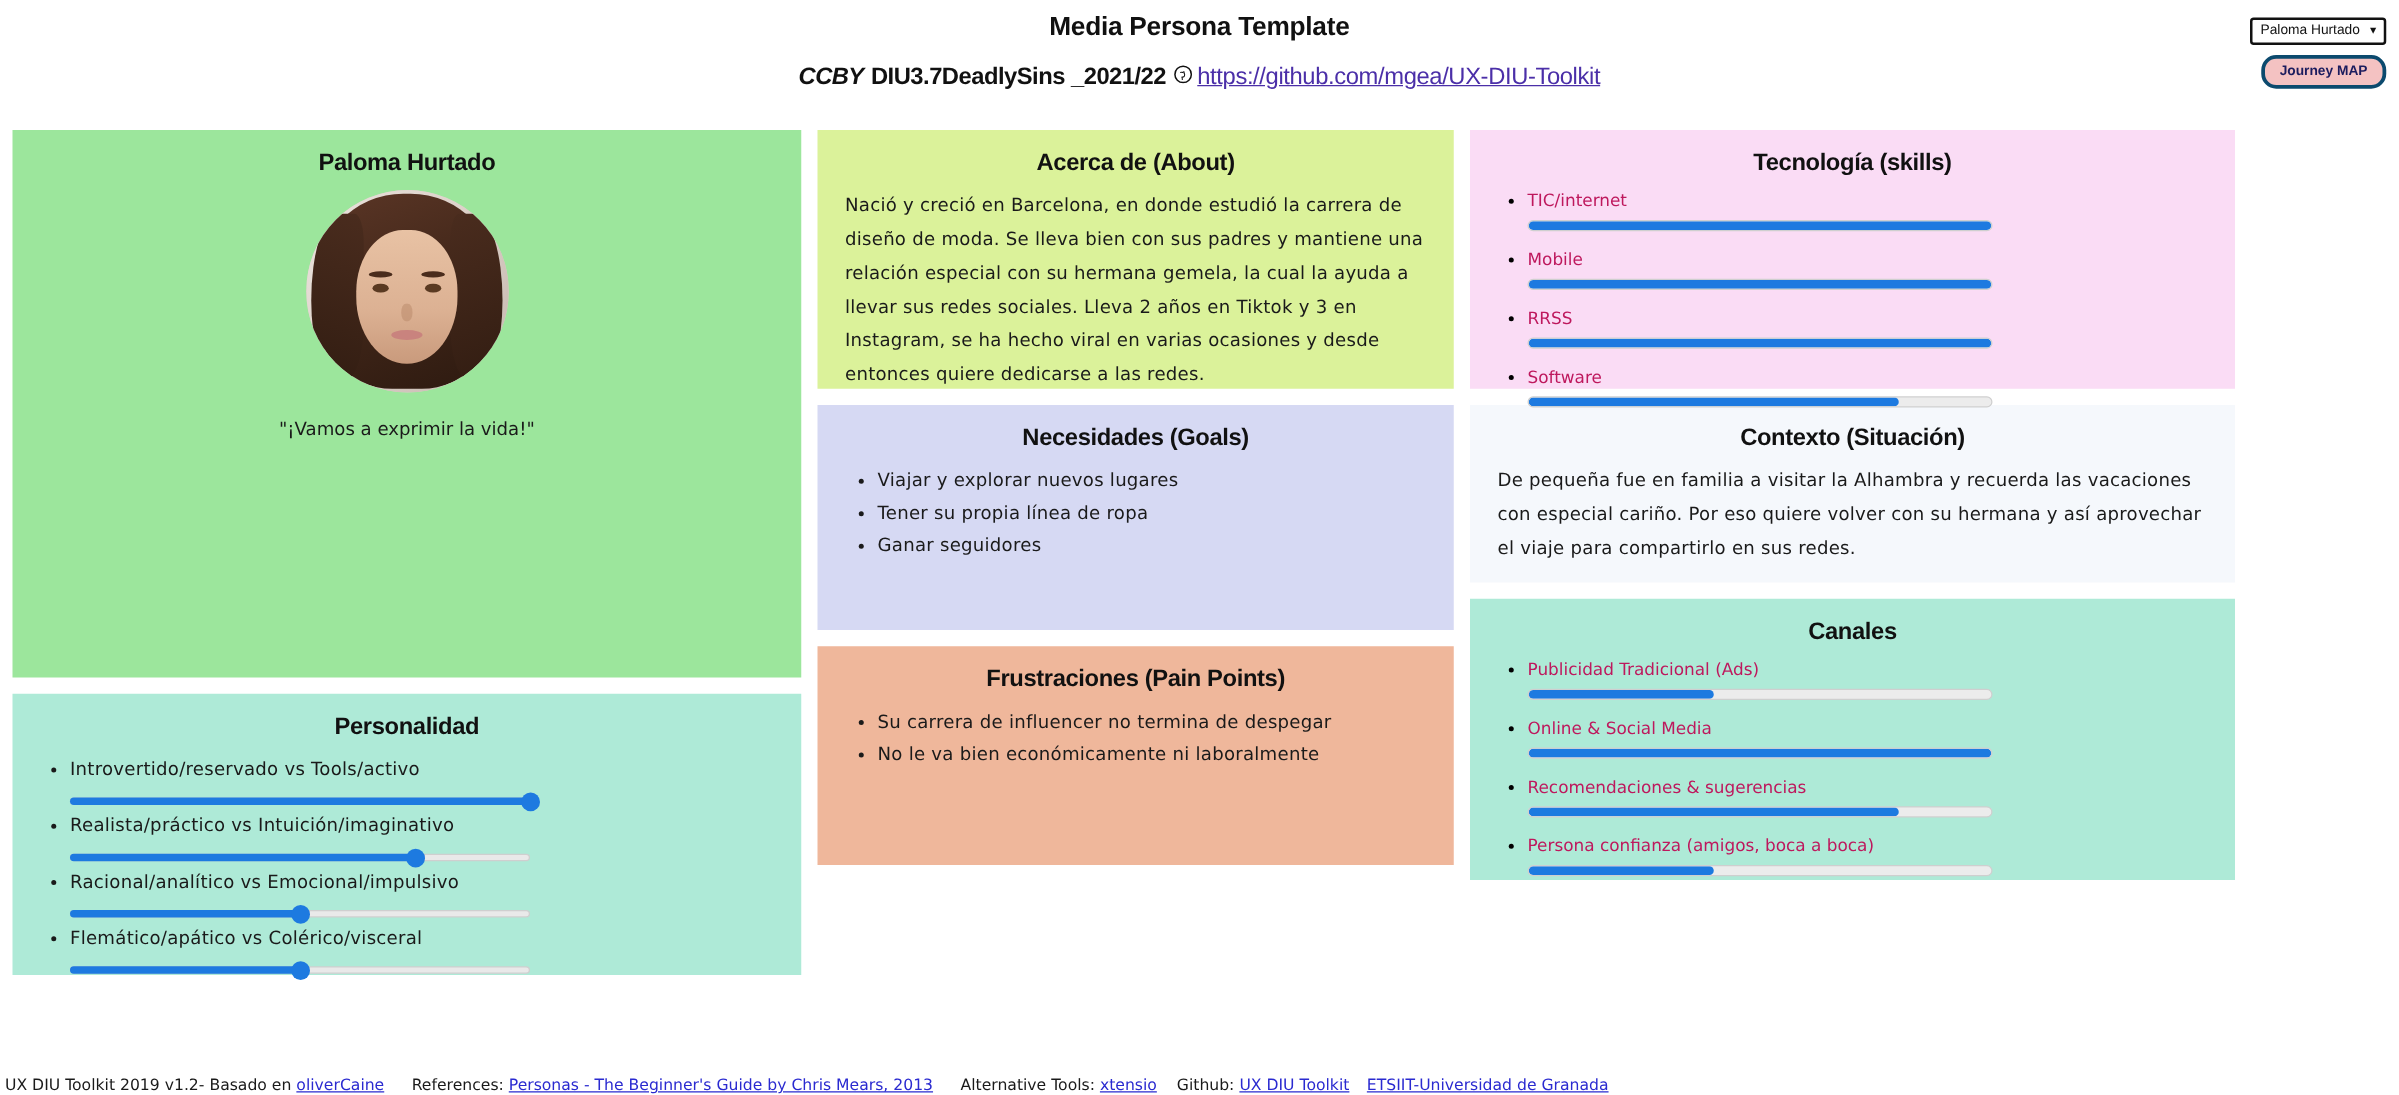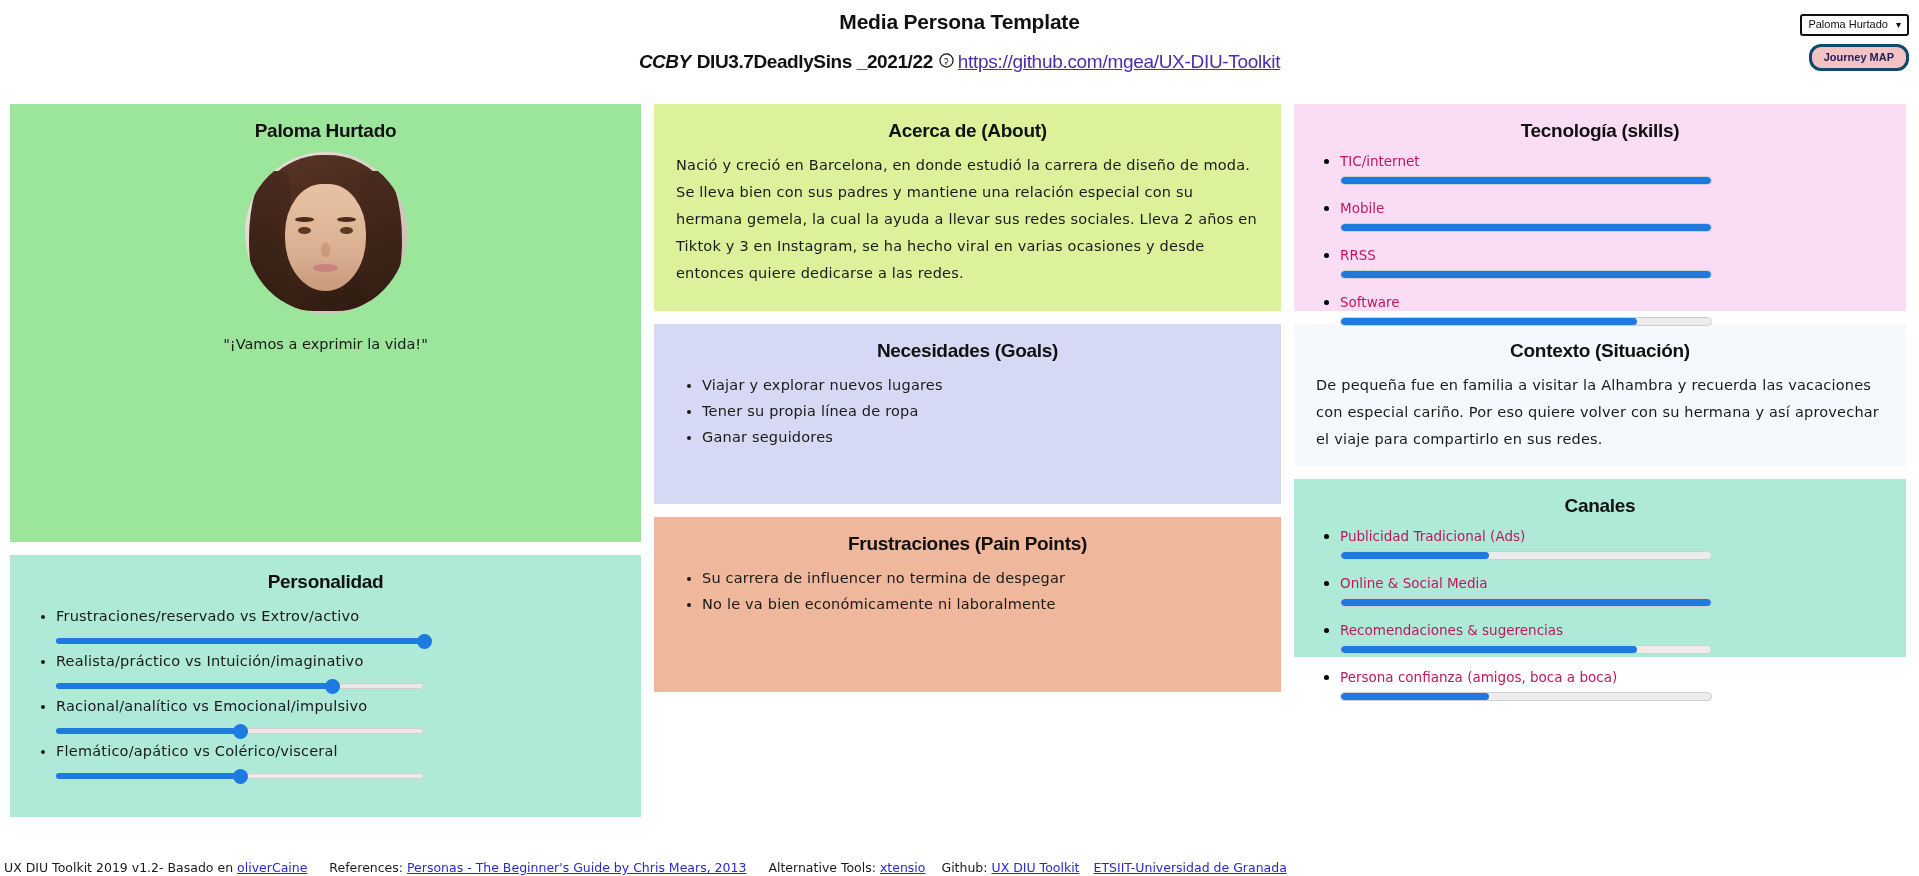--- a/index.html
+++ b/index.html
@@ -69,21 +69,21 @@
   .grid {
     position: absolute;
     top: 104px;
     left: 10px;
     width: 1899px;
     display: flex;
     gap: 13px;
   }
   .col { display: flex; flex-direction: column; gap: 13px; }
   .col-left   { width: 631px; }
-  .col-mid    { width: 627px; }
+  .col-mid    { width: 509px; }
   .col-right  { width: 612px; }
 
   .card { padding: 14px 18px 18px 18px; }
   .card-title {
     text-align: center;
     font-size: 19px;
     font-weight: bold;
     color: #111;
     letter-spacing: -0.3px;
     margin: 2px 0 10px 0;
@@ -185,22 +185,22 @@
   .bar-label { font-family: "DejaVu Sans", sans-serif; font-size: 13.5px; color:#be185d; }
   ul.bar-list { margin: 0; padding-left: 28px; }
   ul.bar-list li { list-style: disc; }
 
   
   .h-about   { height: 207px; }
   .h-goals   { height: 180px; }
   .h-pain    { height: 175px; }
   .h-skills  { height: 207px; }
   .h-context { height: 142px; }
-  .h-pers    { height: 262px; }
-  .h-canales { height: 178px; }
+  .h-pers    { height: 225px; }
+  .h-canales { height: 225px; }
 
   
   .footer {
     position: absolute;
     left: 4px;
     bottom: 1px;
     font-family: "DejaVu Sans", sans-serif;
     font-size: 12.5px;
     color: #1a1a1a;
     white-space: nowrap;
@@ -256,21 +256,21 @@
             </div>
           </div>
         </div>
         <div class="quote">"¡Vamos a exprimir la vida!"</div>
       </div>
 
       <div class="card c-mint h-pers">
         <div class="card-title">Personalidad</div>
         <ul class="hand" style="padding-left:28px;margin-top:4px;">
           <li>
-            <span>Frustraciones/reservado vs Extrov/activo</span>
+            <span>Introvertido/reservado vs Tools/activo</span>
             <div class="slider">
               <div class="track"></div>
               <div class="fill" style="width:100%"></div>
               <div class="thumb" style="left:100%"></div>
             </div>
           </li>
           <li>
             <span>Realista/práctico vs Intuición/imaginativo</span>
             <div class="slider">
               <div class="track"></div>

